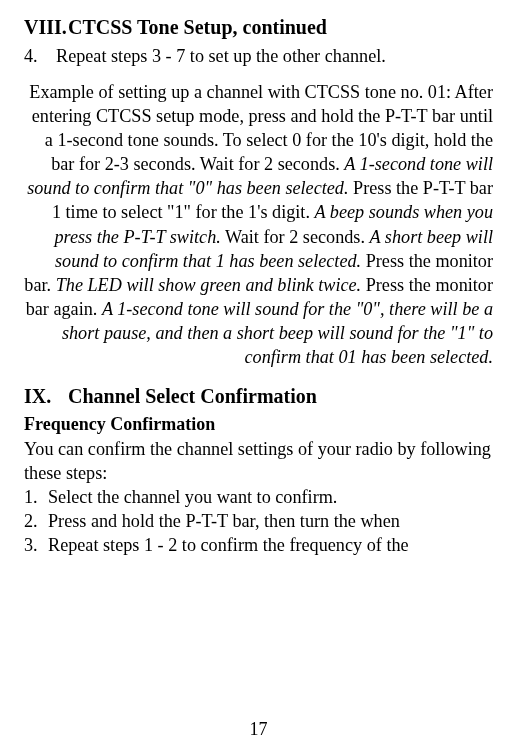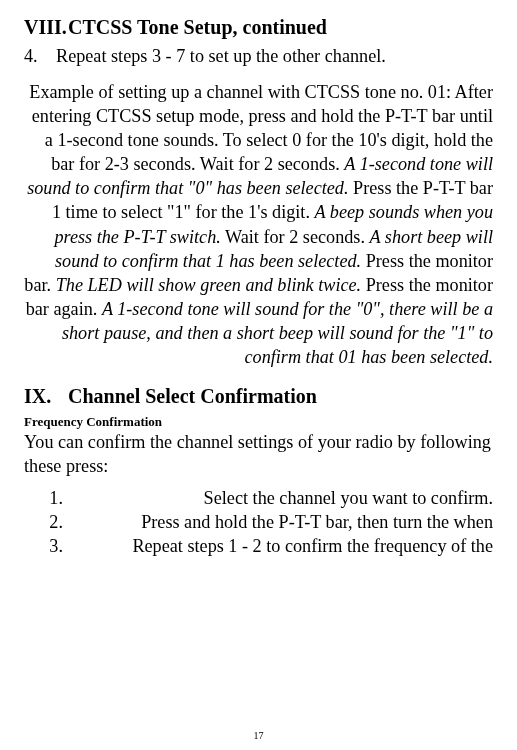--- a/index.html
+++ b/index.html
@@ -34,25 +34,25 @@
       display: inline-block;
       min-width: 32px;
     }
     .example-para {
       margin-bottom: 14px;
       text-align: right;
     }
     .italic { font-style: italic; }
     .subheading {
       font-weight: bold;
-      font-size: 13px;
+      font-size: 18px;
       margin-top: 2px;
     }
     .intro-line { }
-    .list9 { margin-top: 8px; text-align: right; }
+    .list9 { margin-top: 0; }
     .list9 .li { }
     .list9 .lnum {
       display: inline-block;
       min-width: 24px;
       vertical-align: top;
     }
     .list9 .lbody {
       display: inline-block;
       vertical-align: top;
       width: 430px;
@@ -60,21 +60,21 @@
     .list9 .cont {
       padding-left: 52px;
       display: block;
     }
     .pagenum {
       position: absolute;
       bottom: 8px;
       width: 100%;
       left: 0;
       text-align: center;
-      font-size: 10px;
+      font-size: 18px;
     }
     .sect-ix {
       margin-top: 4px;
       margin-bottom: 4px;
     }
   </style>
 </head>
 <body>
 
 <div class="section-heading">
@@ -88,21 +88,21 @@
 <div class="example-para">
   <span>Example of setting up a channel with CTCSS tone no. 01: After entering CTCSS setup mode, press and hold the P-T-T bar until a 1-second tone sounds. To select 0 for the 10's digit, hold the bar for 2-3 seconds. Wait for 2 seconds. </span><span class="italic">A 1-second tone will sound to confirm that "0" has been selected.</span><span> Press the P-T-T bar 1 time to select "1" for the 1's digit. </span><span class="italic">A beep sounds when you press the P-T-T switch.</span><span> Wait for 2 seconds. </span><span class="italic">A short beep will sound to confirm that 1 has been selected.</span><span> Press the monitor bar. </span><span class="italic">The LED will show green and blink twice.</span><span> Press the monitor bar again. </span><span class="italic">A 1-second tone will sound for the "0", there will be a short pause, and then a short beep will sound for the "1" to confirm that 01 has been selected.</span>
 </div>
 
 <div class="section-heading sect-ix">
   <span class="num">IX.</span><span>Channel Select Confirmation</span>
 </div>
 
 <div class="subheading">Frequency Confirmation</div>
 
-<div class="intro-line">You can confirm the channel settings of your radio by following these press:</div>
+<div class="intro-line">You can confirm the channel settings of your radio by following these steps:</div>
 
 <div class="list9">
   <div class="li">
     <span class="lnum">1.</span><span class="lbody">Select the channel you want to confirm.</span>
   </div>
   <div class="li">
     <span class="lnum">2.</span><span class="lbody">Press and hold the P-T-T bar, then turn the when</span>
   </div>
   <div class="li">
     <span class="lnum">3.</span><span class="lbody">Repeat steps 1 - 2 to confirm the frequency of the</span>

